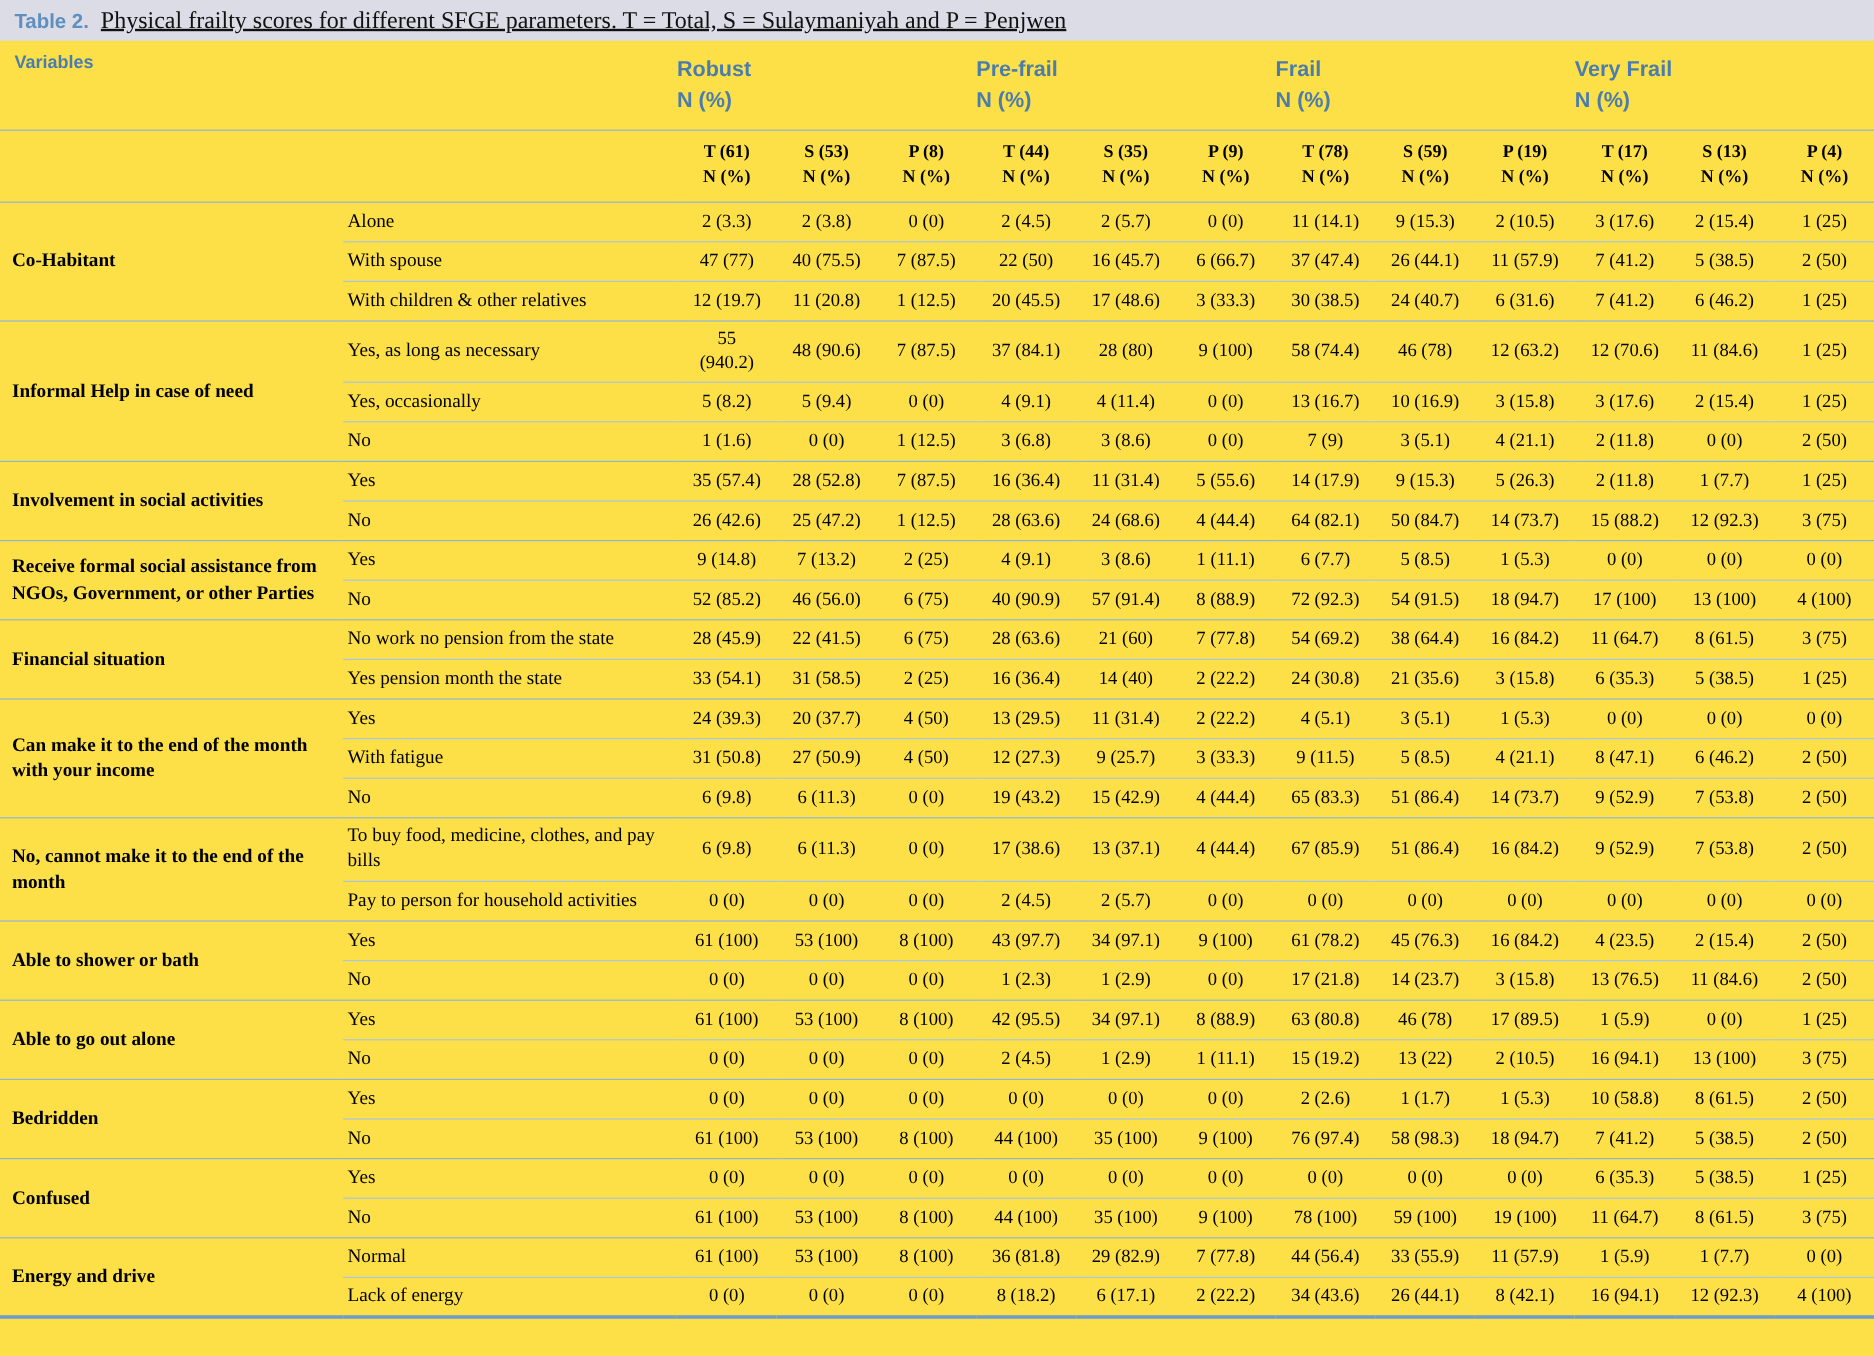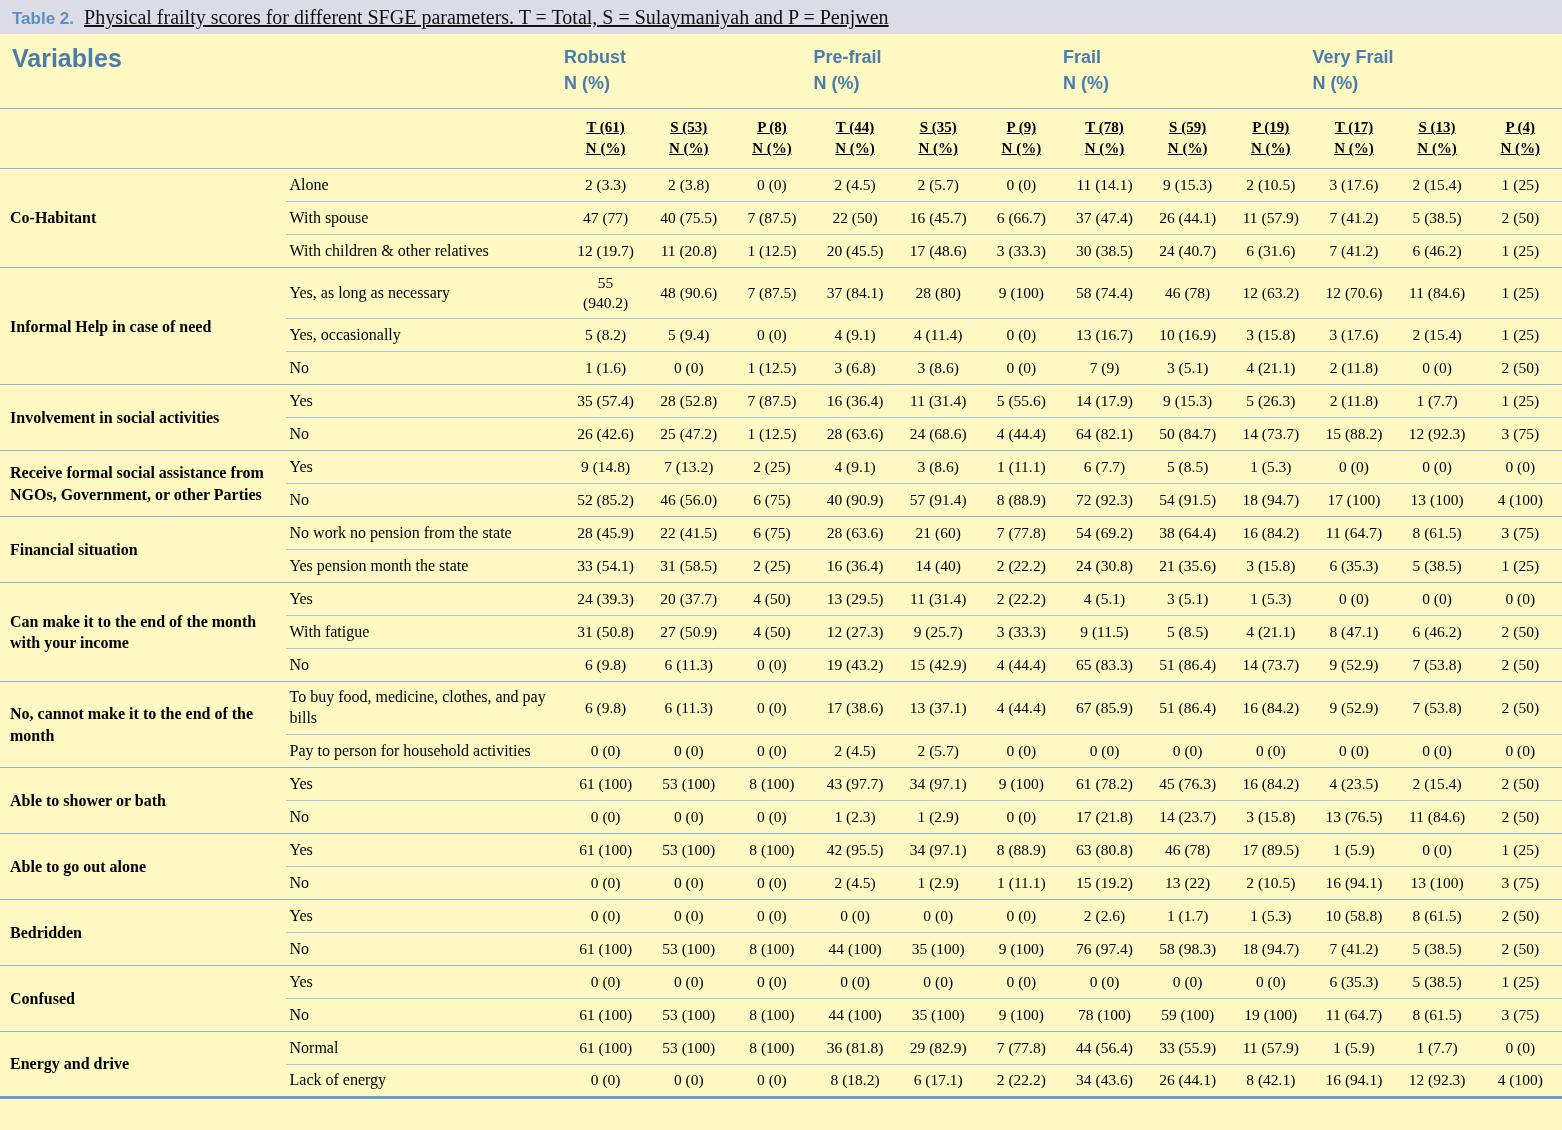--- a/index.html
+++ b/index.html
@@ -3,21 +3,21 @@
 <meta charset="utf-8">
 <style>
   * { margin: 0; padding: 0; box-sizing: border-box; }
   html, body { background: #ffffff; }
   body {
     width: 1562px; height: 1130px;
     font-family: "Liberation Serif", serif;
     color: #000;
     overflow: hidden;
   }
-  .page { width: 1562px; height: 1130px; background: #fef9c3; }
+  .page { width: 1562px; height: 1130px; background: #fde047; }
 
   
   .title-bar {
     background: #dbdce6;
     padding: 6px 12px 5px 12px;
     display: flex; align-items: baseline; gap: 10px;
   }
   .title-label {
     font-family: "Liberation Sans", sans-serif;
     font-weight: bold; font-size: 17px; color: #5e8fbe;
@@ -33,36 +33,35 @@
     border-bottom: 3px solid #6f9ecb;
   }
   col.c-group { width: 285px; }
   col.c-sublabel { width: 278px; }
   col.c-val { width: 83px; }
 
   thead th { font-weight: bold; vertical-align: top; }
 
   .vars-head {
     font-family: "Liberation Sans", sans-serif;
-    color: #4a7dad; font-size: 25px; text-align: left;
+    color: #4a7dad; font-size: 15px; text-align: left;
     padding: 10px 0 0 12px;
   }
   .group-head {
     font-family: "Liberation Sans", sans-serif;
     color: #4a7dad; font-size: 18px; text-align: left;
     padding: 10px 0 12px 0; line-height: 1.45;
   }
   tr.group-row th { border-bottom: 1.5px solid #8fb5d8; }
 
   tr.colhead-row th {
     font-family: "Liberation Serif", serif;
     font-size: 15px; text-align: center;
     padding: 8px 0 9px 0; line-height: 1.4;
     border-bottom: 1.5px solid #8fb5d8;
-    text-decoration: underline;
   }
 
   td { vertical-align: middle; }
   td.group-label {
     font-weight: bold; font-size: 16px; text-align: left;
     padding: 4px 4px 4px 10px; line-height: 1.35;
   }
   td.sub-label {
     font-size: 16px; text-align: left;
     padding: 5px 6px 5px 4px; line-height: 1.3;

